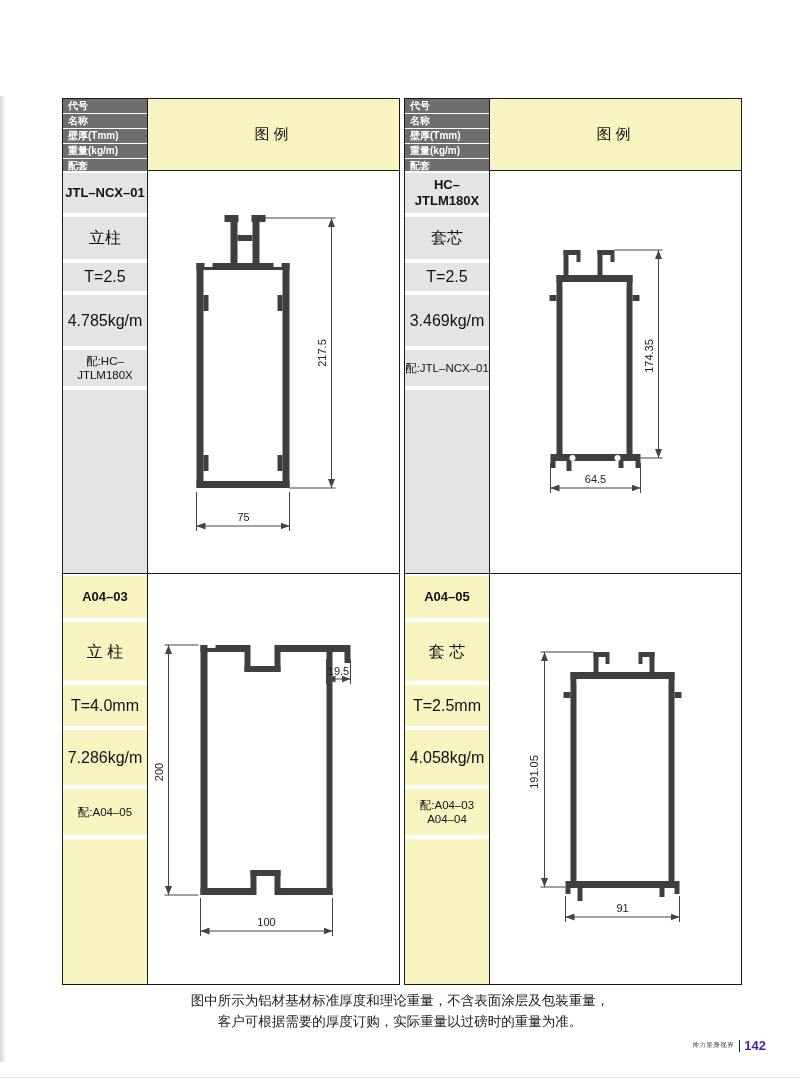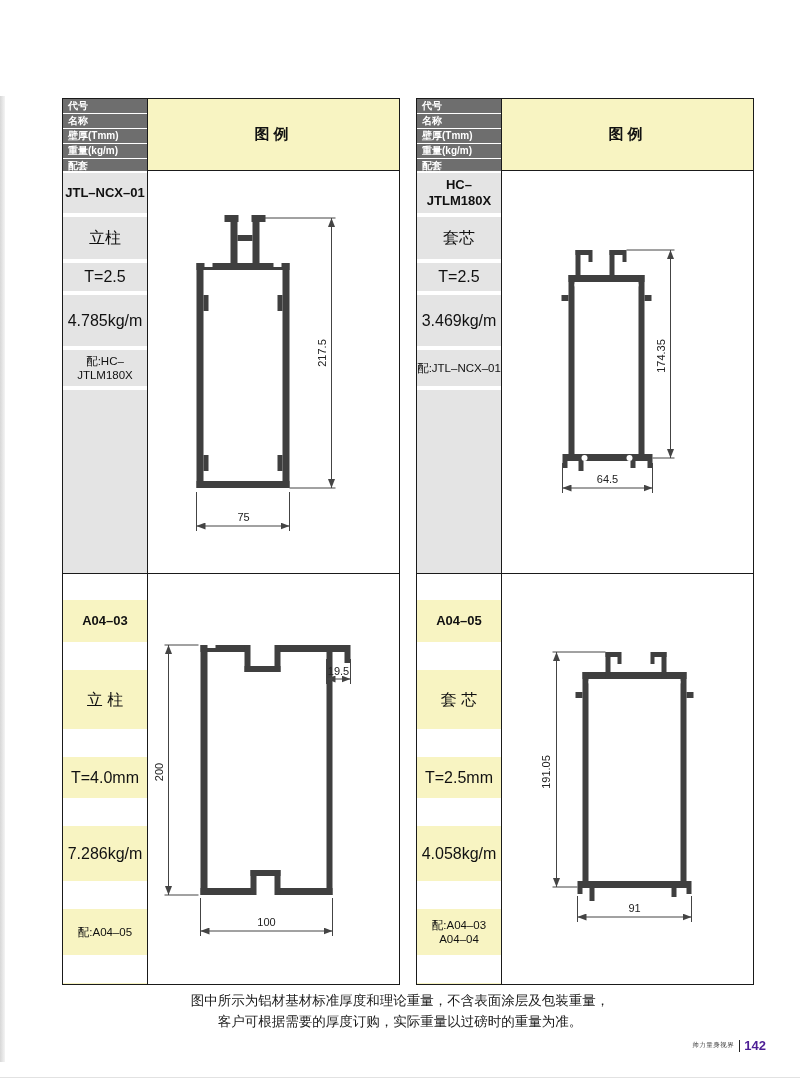--- a/index.html
+++ b/index.html
@@ -5,41 +5,41 @@
   html,body{margin:0;padding:0;}
   body{
     width:800px;height:1085px;position:relative;background:#ffffff;
     font-family:"Liberation Sans","DejaVu Sans",sans-serif;color:#111;
     overflow:hidden;
   }
   .page-left-edge{position:absolute;left:0;top:96px;width:5px;height:966px;
     background:linear-gradient(to right,#d7d7d7,#f4f4f4);}
   .page-bottom-edge{position:absolute;left:0;top:1077px;width:800px;height:1px;background:#e2e2e2;}
 
-  .catalog{position:absolute;left:62px;top:98px;display:flex;gap:16px;}
+  .catalog{position:absolute;left:62px;top:98px;display:flex;gap:4px;}
   .panel{width:338px;border:1px solid #1a1a1a;background:#fff;box-sizing:border-box;}
 
   .hdr{display:flex;height:72px;}
   .hdr-labels{width:85px;box-sizing:border-box;border-right:1px solid #1a1a1a;
     display:flex;flex-direction:column;gap:1px;background:#fff;}
   .hbar{flex:1;background:#6e6e6e;color:#fff;font-size:10px;font-weight:bold;
     display:flex;align-items:center;padding-left:5px;}
   .legend{flex:1;background:#f8f4c2;border-bottom:1px solid #1a1a1a;
     display:flex;align-items:center;justify-content:center;
-    font-size:15px;font-weight:bold;letter-spacing:4px;color:#111;}
+    font-size:15px;font-weight:normal;letter-spacing:4px;color:#111;}
 
   .prow{display:flex;}
   .prow.r1{height:402px;}
   .prow.r2{height:410px;border-top:1px solid #1a1a1a;}
   .labels{width:85px;box-sizing:border-box;border-right:1px solid #1a1a1a;
     display:flex;flex-direction:column;padding-top:2px;gap:4px;background:#fff;}
   .labels .cell{display:flex;flex-direction:column;align-items:center;justify-content:center;
     text-align:center;font-size:16px;line-height:1.25;}
   .r1 .labels .cell,.r1 .labels .fill{background:#e4e4e4;}
-  .r2 .labels .cell,.r2 .labels .fill{background:#f8f4c2;margin-top:24px;}
+  .r2 .labels .cell,.r2 .labels .fill{background:#f8f4c2;}
   .labels .fill{flex:1;}
   .cell.code{font-weight:bold;font-size:13px;}
   .cell.match{font-size:11.5px;}
   .cell.match span:empty{display:none;}
   .r1 .cell:nth-child(1){height:40px}
   .r1 .cell:nth-child(2){height:42px}
   .r1 .cell:nth-child(3){height:28px}
   .r1 .cell:nth-child(4){height:51px}
   .r1 .cell:nth-child(5){height:36px}
   .r2 .cell:nth-child(1){height:42px}

